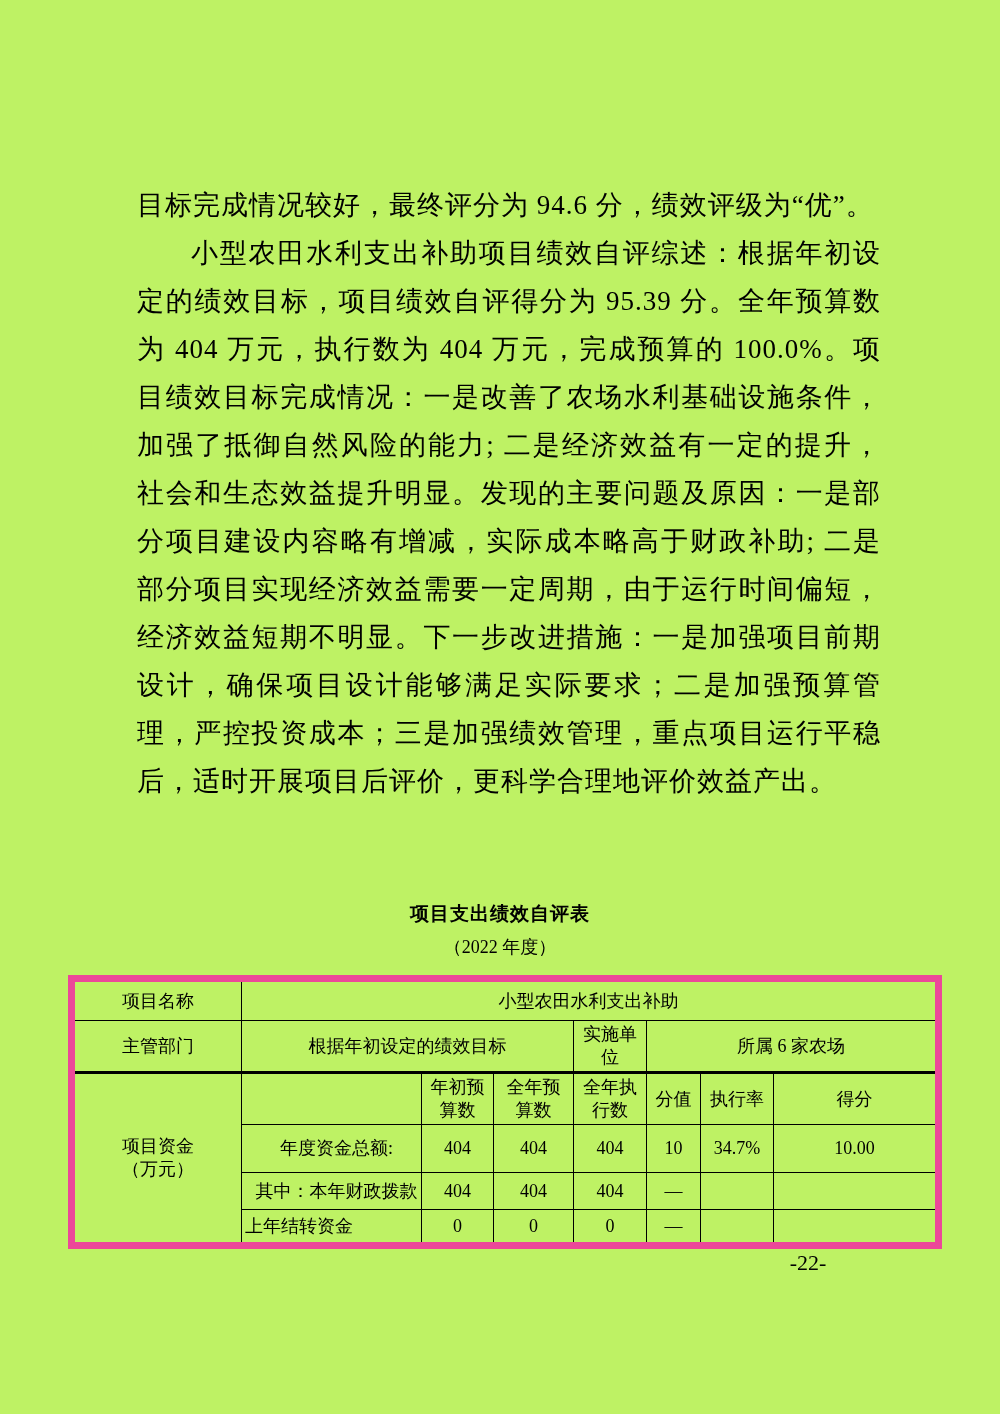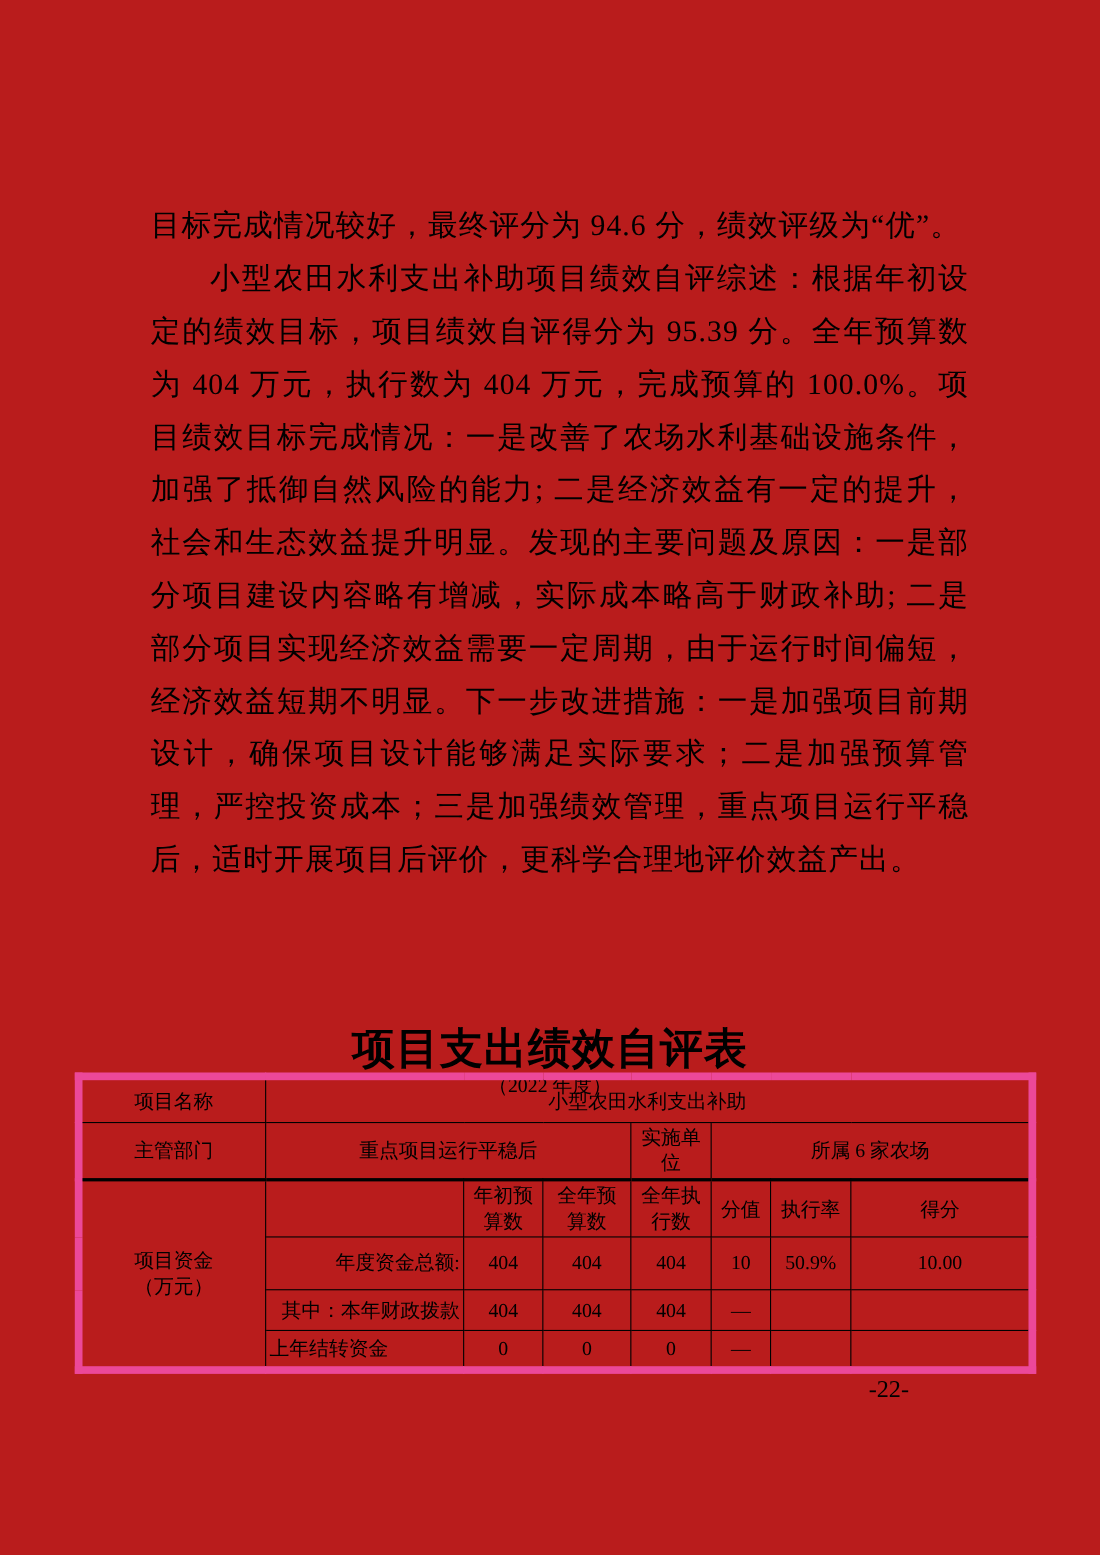--- a/index.html
+++ b/index.html
@@ -2,21 +2,21 @@
 <html><head>
 <meta charset="utf-8">
 <style>
   * { margin: 0; padding: 0; box-sizing: border-box; }
   html, body { background: #888; }
   .page {
     position: relative;
     width: 1000px;
     height: 1414px;
     margin: 0 auto;
-    background: #b91c1c;
+    background: #bef264;
     color: #000000;
     font-family: "Liberation Serif", "DejaVu Serif", serif;
     overflow: hidden;
   }
   .body-text {
     position: absolute;
     left: 137px;
     top: 181px;
     width: 744px;
   }
@@ -37,24 +37,23 @@
   .table-title-block {
     position: absolute;
     left: 0;
     top: 897px;
     width: 1000px;
     text-align: center;
   }
   .table-title {
     font-family: "Liberation Sans", "DejaVu Sans", sans-serif;
     font-weight: bold;
-    font-size: 39px;
+    font-size: 19px;
     line-height: 34px;
     letter-spacing: 1px;
-    margin-top: 40px;
   }
   .table-subtitle {
     margin-top: 5px;
     font-size: 18px;
     line-height: 22px;
   }
   table.selftable {
     position: absolute;
     left: 68px;
     top: 975px;
@@ -67,21 +66,21 @@
     border: 1px solid #000;
     font-size: 18px;
     line-height: 23px;
     text-align: center;
     vertical-align: middle;
     padding: 2px 3px;
     white-space: pre-line;
     overflow: hidden;
   }
   table.selftable tr.r-thick td { border-bottom-width: 3px; }
-  table.selftable td.al { text-align: right; padding-left: 13px; }
+  table.selftable td.al { text-align: center; padding-left: 13px; }
   table.selftable td.ar { text-align: left; padding-right: 10px; }
   .page-number {
     position: absolute;
     left: 763px;
     top: 1248px;
     width: 90px;
     text-align: center;
     font-size: 22px;
     line-height: 30px;
   }
@@ -112,21 +111,21 @@
       <col style="width:73px">
       <col style="width:165px">
     </colgroup>
     <tbody>
         <tr style="height:42px">
       <td>项目名称</td>
       <td colspan="7">小型农田水利支出补助</td>
     </tr>
     <tr style="height:46px" class="r-thick">
       <td>主管部门</td>
-      <td colspan="3">重点项目运行平稳后</td>
+      <td colspan="3">根据年初设定的绩效目标</td>
       <td>实施单
 位</td>
       <td colspan="3">所属 6 家农场</td>
     </tr>
     <tr style="height:52px">
       <td rowspan="4">项目资金
 （万元）</td>
       <td></td>
       <td>年初预
 算数</td>
@@ -137,21 +136,21 @@
       <td>分值</td>
       <td>执行率</td>
       <td>得分</td>
     </tr>
     <tr style="height:48px">
       <td class="al">年度资金总额:</td>
       <td>404</td>
       <td>404</td>
       <td>404</td>
       <td>10</td>
-      <td>50.9%</td>
+      <td>34.7%</td>
       <td>10.00</td>
     </tr>
     <tr style="height:37px">
       <td class="al">其中：本年财政拨款</td>
       <td>404</td>
       <td>404</td>
       <td>404</td>
       <td>—</td>
       <td></td>
       <td></td>

